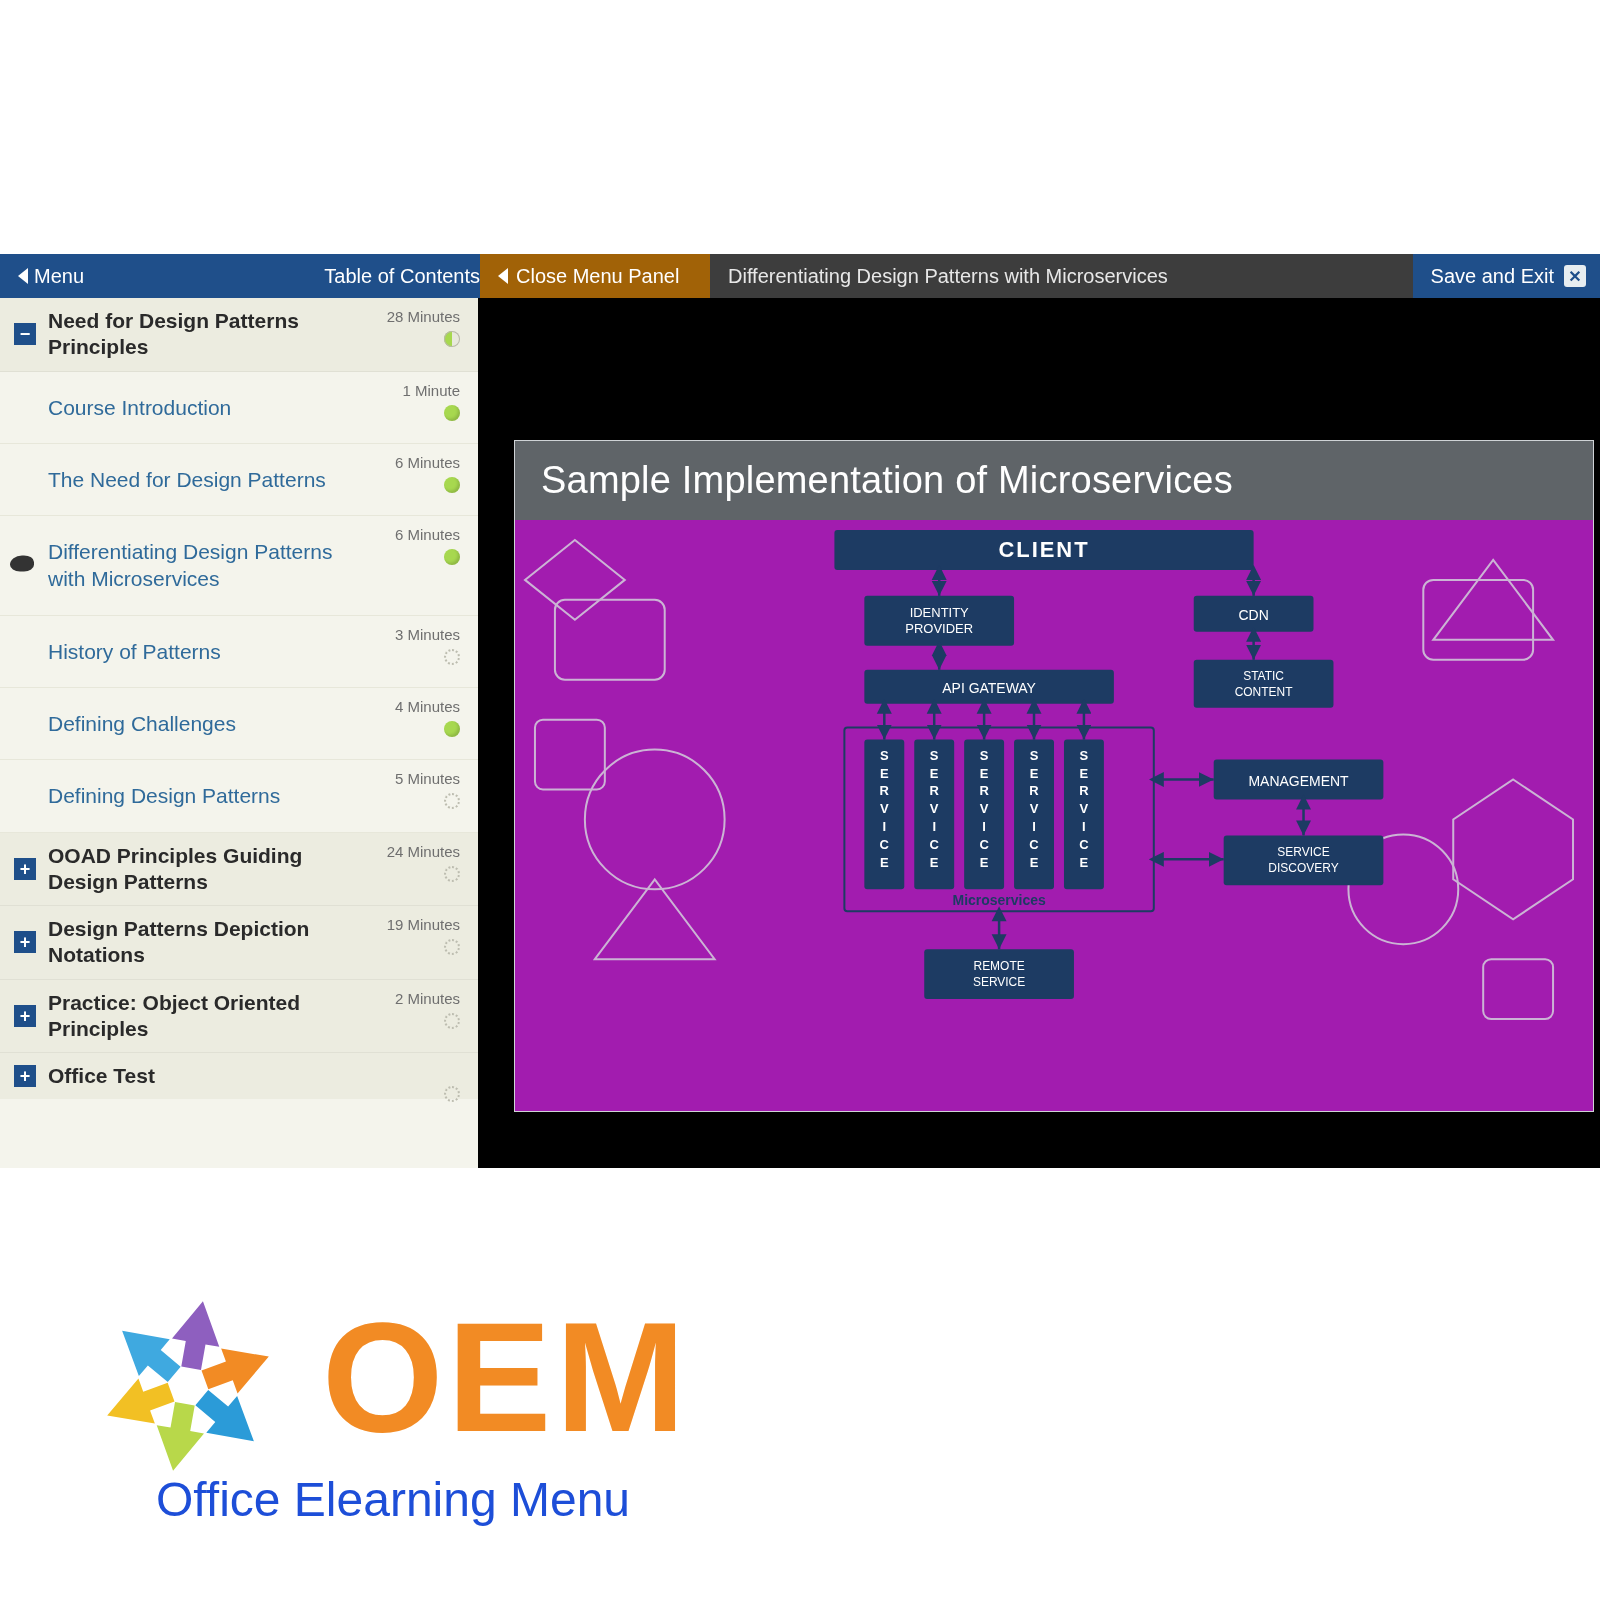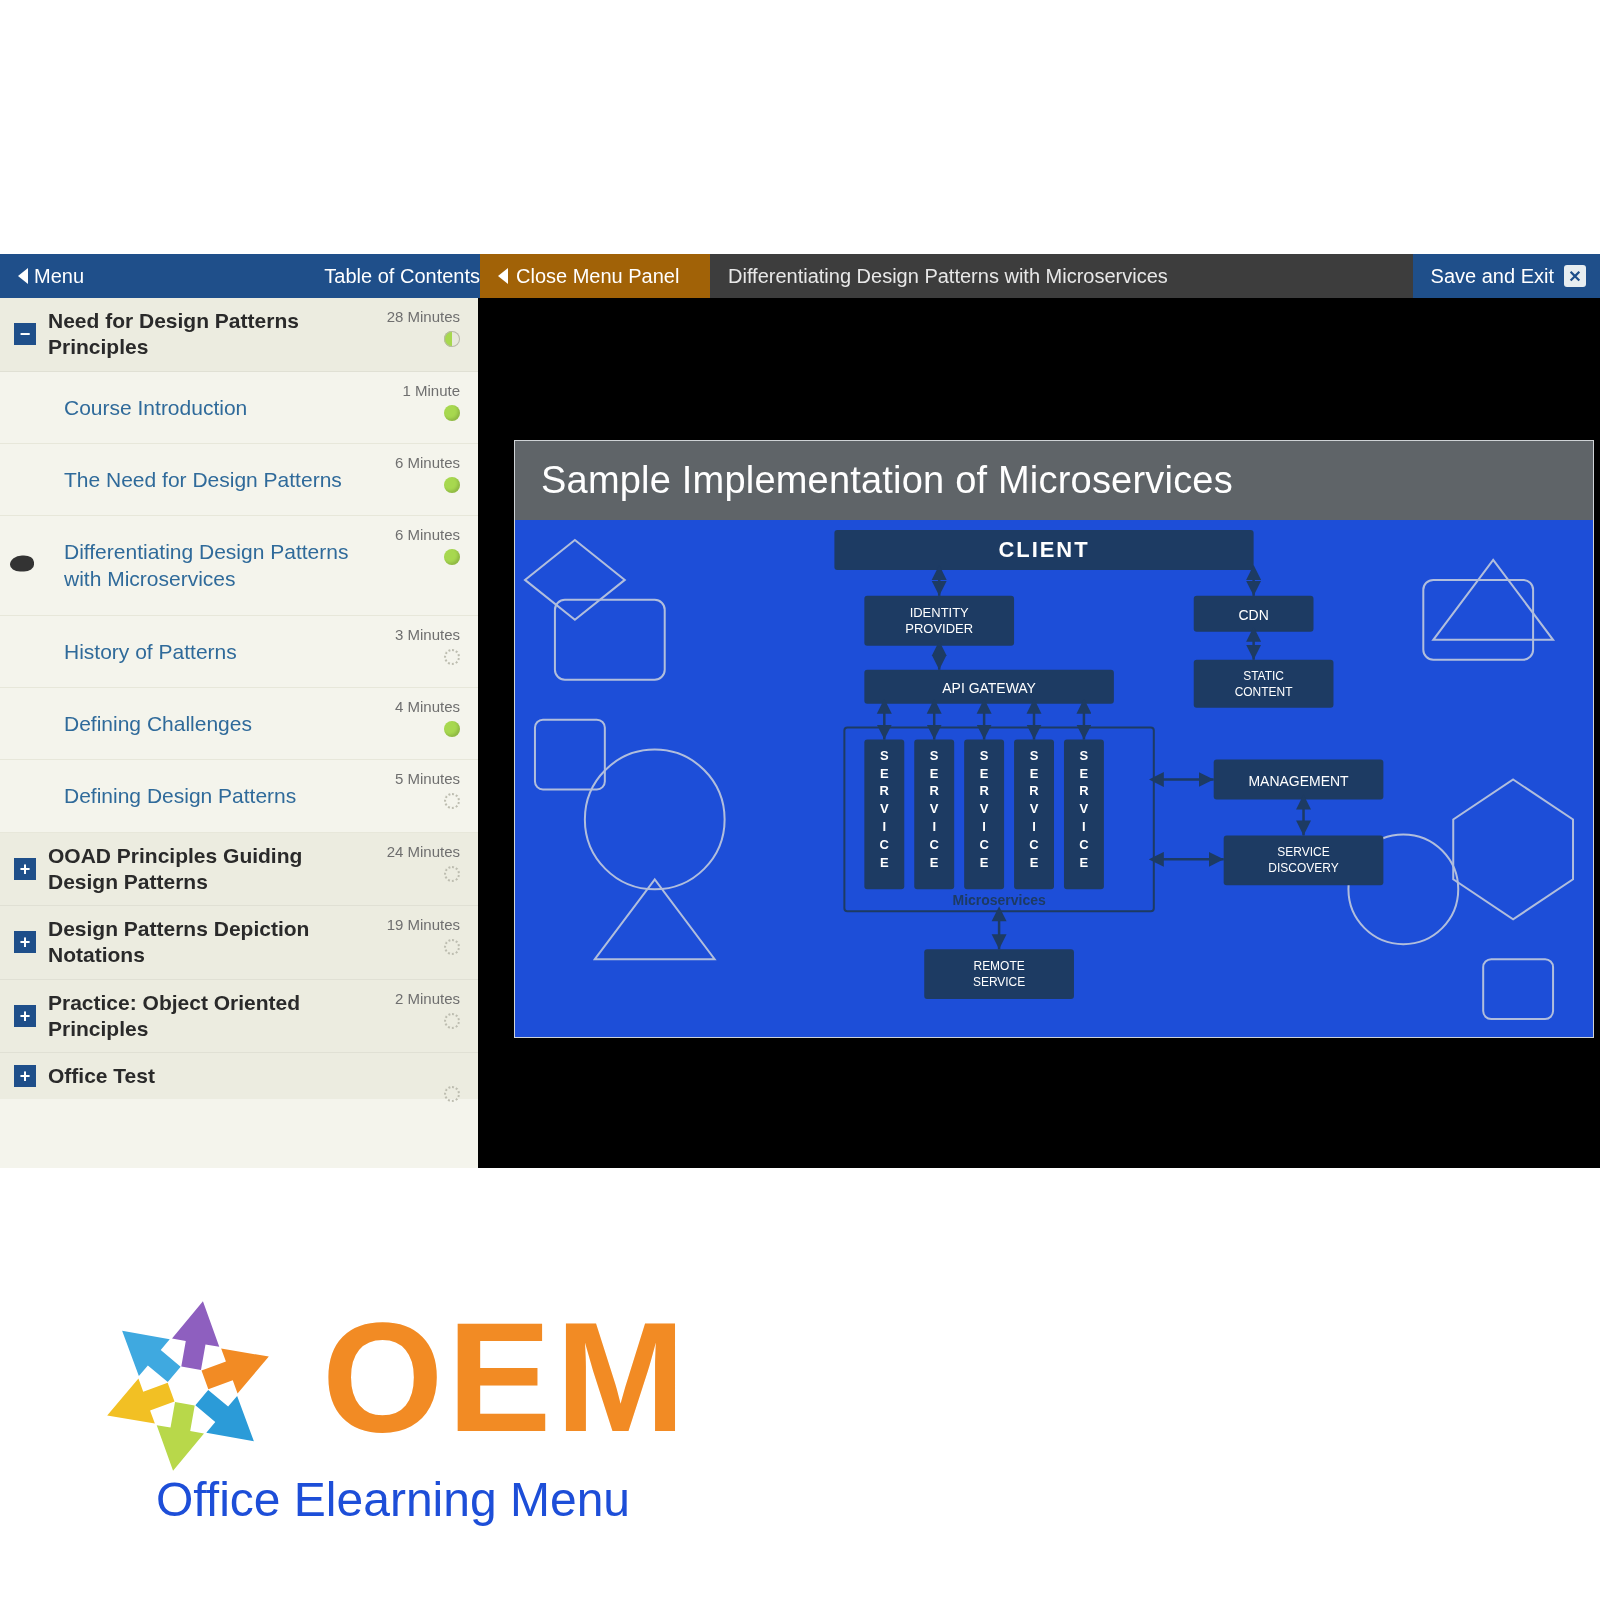--- a/index.html
+++ b/index.html
@@ -151,21 +151,21 @@
   }
   .dot-outline {
     background: transparent;
     border: 2px dotted #bdbdb0;
   }
 
   .lesson-list { }
   .lesson-item {
     display: flex;
     align-items: center;
-    padding: 22px 18px 22px 64px;
+    padding: 22px 18px 22px 48px;
     border-bottom: 1px solid #e7e7da;
     position: relative;
     cursor: pointer;
   }
   .lesson-title {
     color: #2f6a9a;
     font-size: 21px;
     flex: 1;
     padding-right: 96px;
     line-height: 1.3;
@@ -185,22 +185,22 @@
     position: absolute;
     left: 478px; top: 44px;
     right: 0; bottom: 0;
     background: #000;
     overflow: hidden;
   }
   .slide {
     position: absolute;
     left: 36px; right: 6px;
     top: 142px;
-    height: 598px;
-    background: #1d4ed8;
+    height: 672px;
+    background: #a21caf;
     border: 1px solid #cfd3d6;
   }
   .slide-titlebar {
     background: #5f6468;
     color: #fff;
     font-size: 38px;
     padding: 18px 26px;
     letter-spacing: .2px;
   }
   .diagram-wrap {

